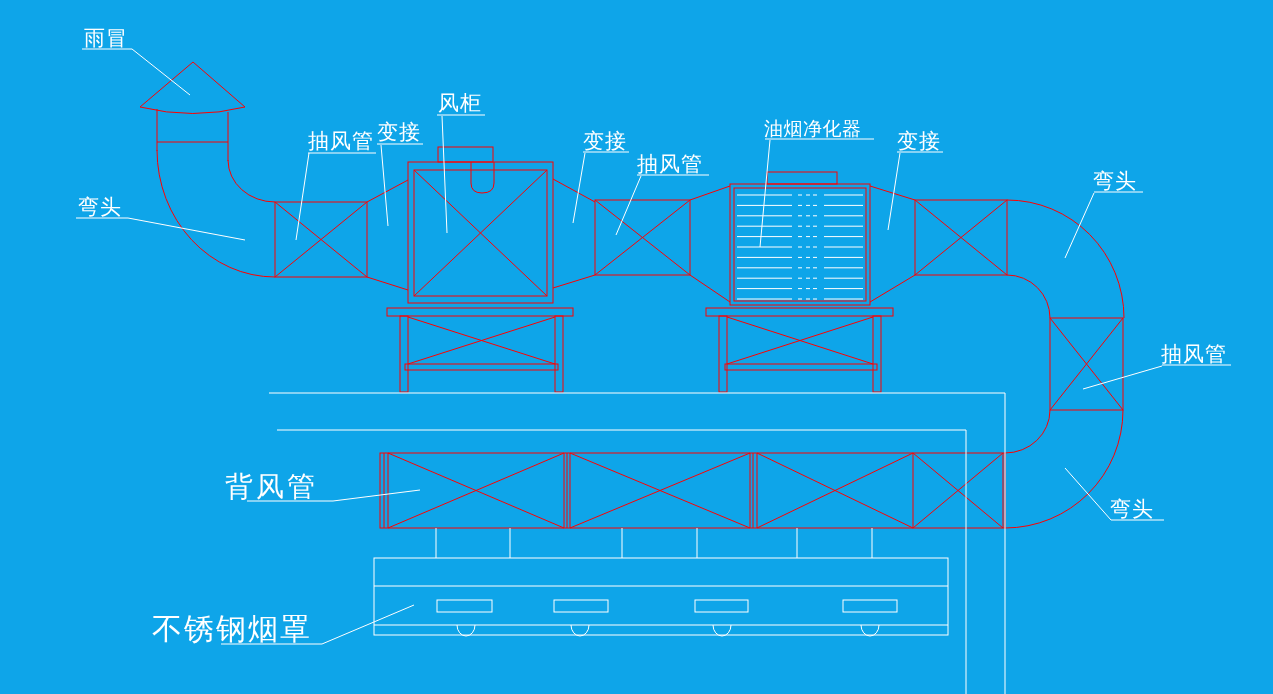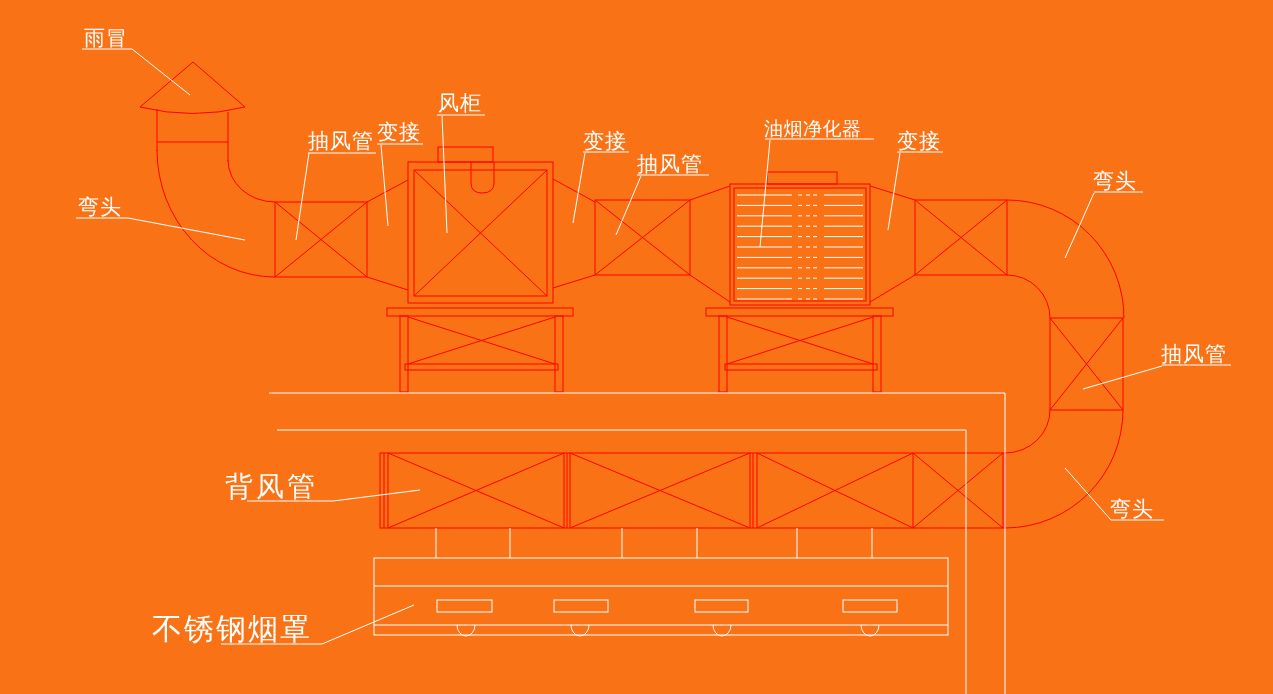--- a/index.html
+++ b/index.html
@@ -1,16 +1,16 @@
 <!DOCTYPE html>
 <html><head>
 <meta charset="utf-8">
 <style>
   html,body{margin:0;padding:0;background:#000;}
-  .page{position:relative;width:1273px;height:694px;background:#f97316;overflow:hidden;}
+  .page{position:relative;width:1273px;height:694px;background:#0ea5e9;overflow:hidden;}
   svg{display:block;}
   .rl{stroke:#f00;fill:none;stroke-width:1;}
   .wl{stroke:#fff;fill:none;stroke-width:1;}
   .louver{stroke:#fff;stroke-width:1;stroke-dasharray:55 6 4 4 4 3 4 7 39;}
   text{fill:#fff;font-family:"Liberation Sans",sans-serif;}
   .lbl{font-size:21px;letter-spacing:1px;}
   .lbl-sm{font-size:19px;letter-spacing:0.5px;}
   .lbl-lg{font-size:28px;letter-spacing:3px;}
   .lbl-xl{font-size:30px;letter-spacing:2px;}
 </style>

